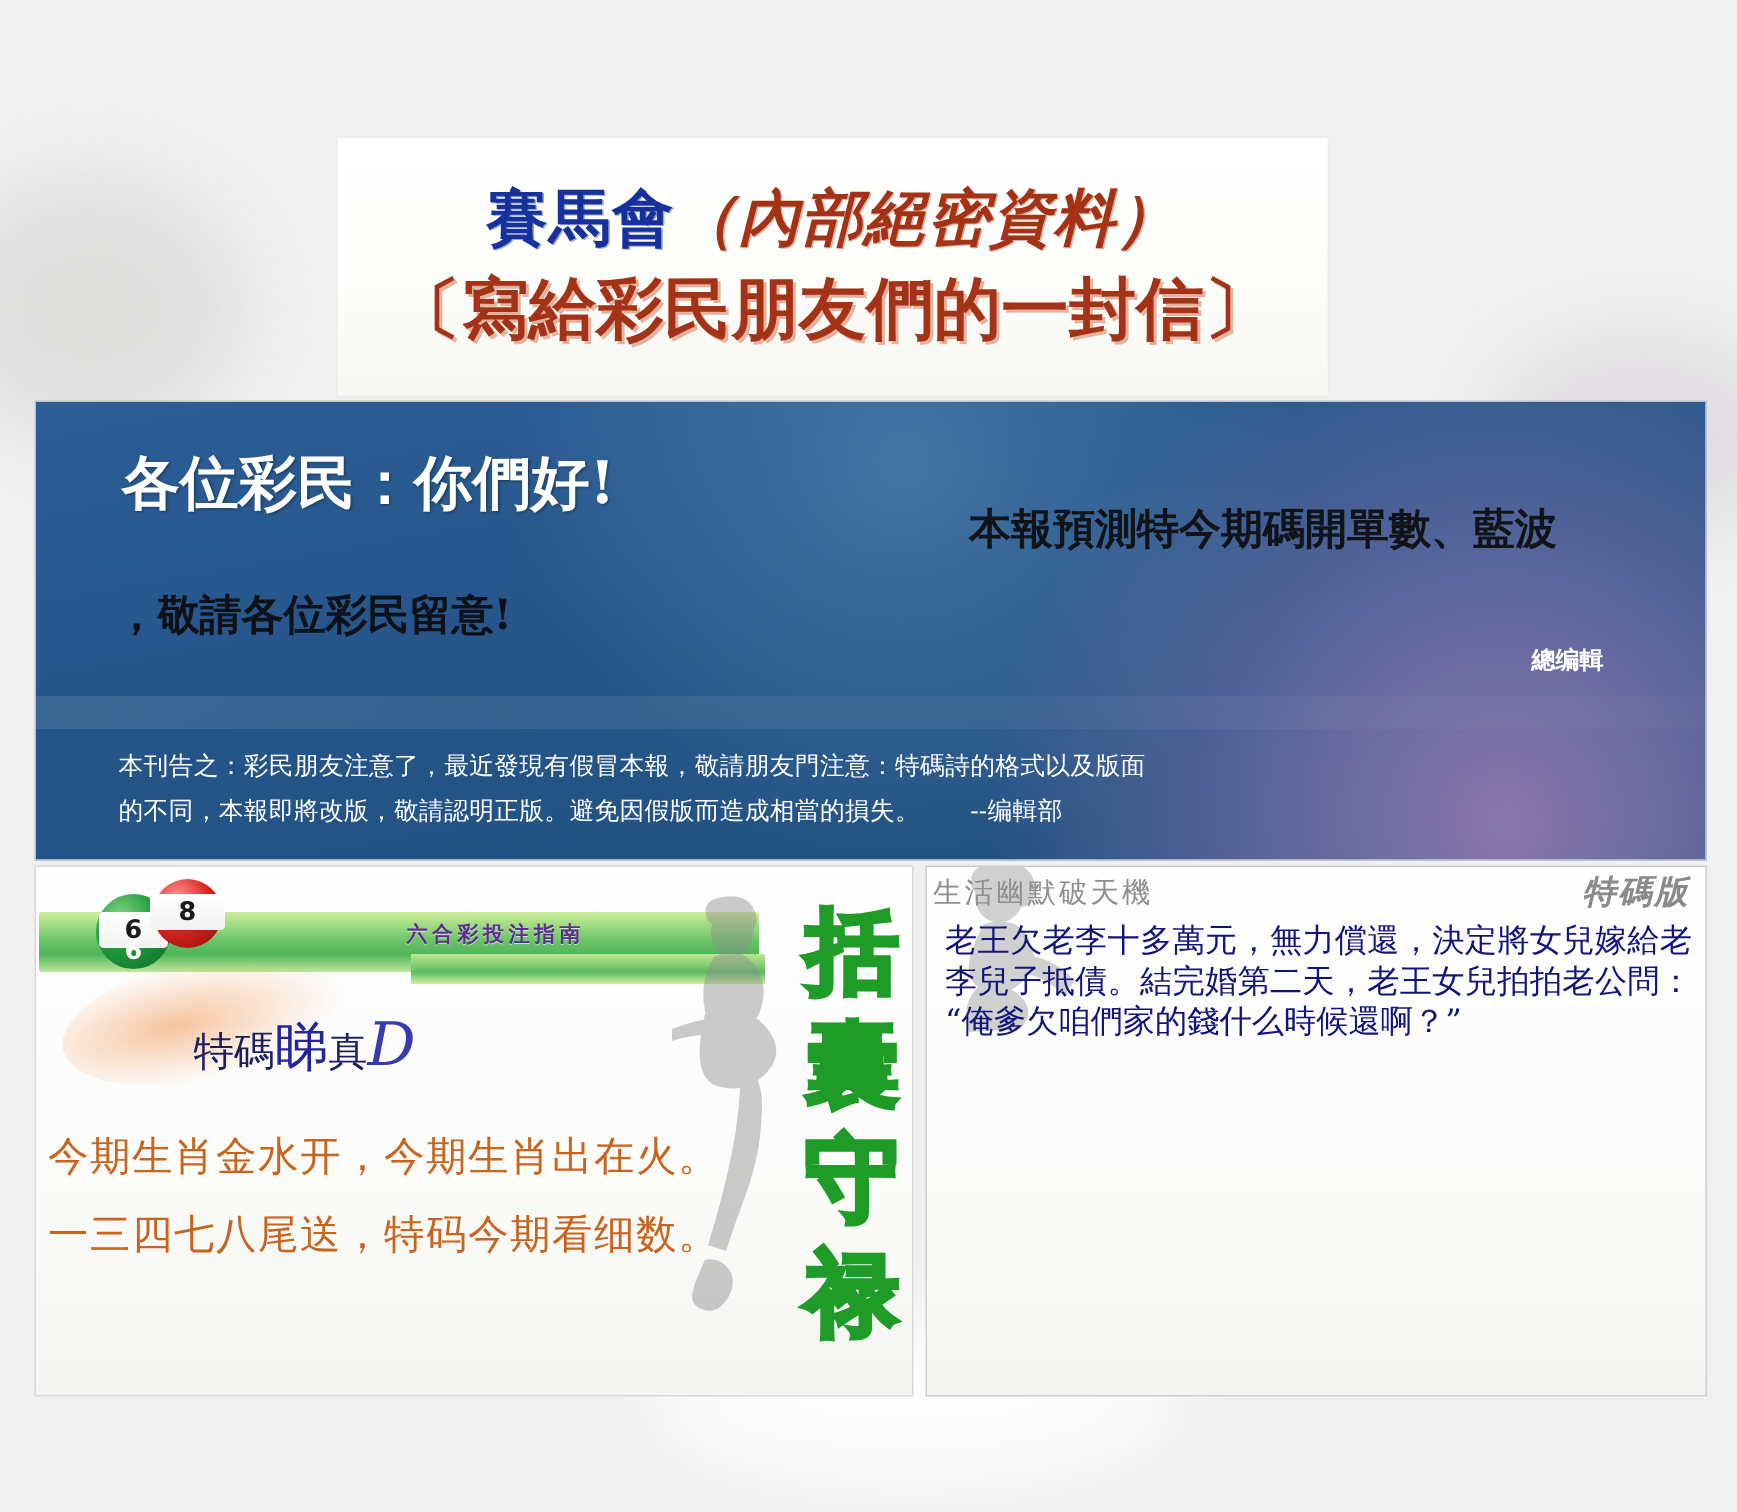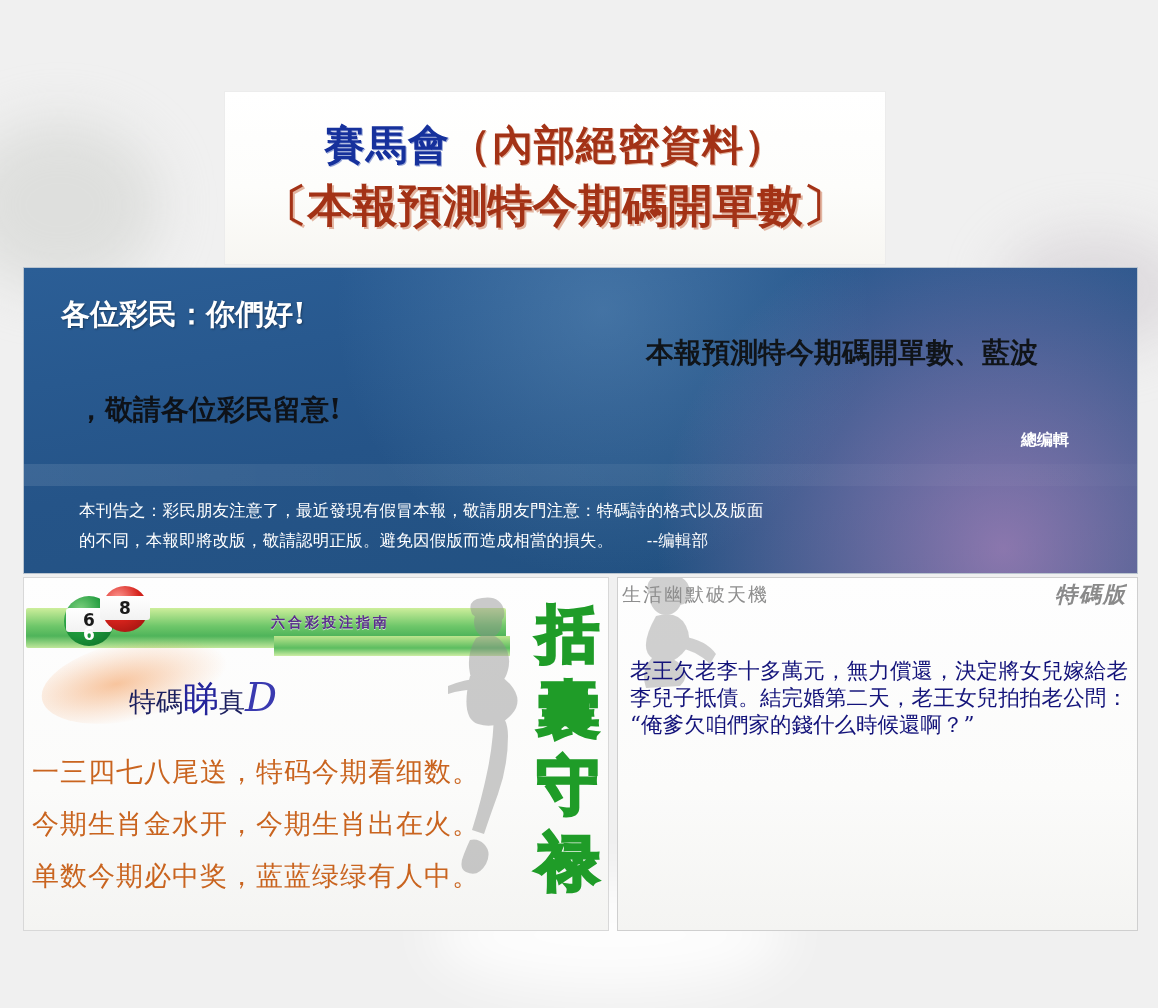--- a/index.html
+++ b/index.html
@@ -28,43 +28,43 @@
     text-shadow:1px 1px 0 #5a1010, 2px 2px 0 #3a0a0a, -1px -1px 0 #ff8a8a;
     white-space:nowrap;
   }
   #masthead-line1{
     position:absolute;left:0;top:26px;width:100%;
     text-align:center;white-space:nowrap;
     font-family:"DejaVu Serif","Liberation Serif",serif;
     font-weight:bold;font-size:41px;letter-spacing:1px;
   }
   #masthead-line1 .blue{color:#16319c;text-shadow:1px 1px 0 #9aa8d8;}
-  #masthead-line1 .red{color:#a33216;text-shadow:1px 1px 0 #e2b4a0;}
+  #masthead-line1 .red{color:#a33216;text-shadow:1px 1px 0 #e2b4a0;font-style:italic;}
   #masthead-line2{
     position:absolute;left:0;top:84px;width:100%;
     text-align:center;white-space:nowrap;
     font-family:"DejaVu Serif","Liberation Serif",serif;
     font-weight:bold;font-size:45px;letter-spacing:0px;
     color:#a33216;text-shadow:2px 2px 0 #e2b4a0;
   }
 
   
   #letter-panel{
     position:absolute;left:23px;top:267px;width:1113px;height:305px;
     background:
       radial-gradient(circle at 88% 92%, rgba(225,150,210,.55) 0%, rgba(225,150,210,0) 34%),
       radial-gradient(circle at 52% 14%, rgba(120,165,205,.35) 0%, rgba(120,165,205,0) 42%),
       linear-gradient(170deg,#2b5e96 0%,#255488 48%,#21507f 100%);
     border:1px solid #b9c4cf;
     overflow:hidden;
   }
   #letter-greeting{
-    position:absolute;left:37px;top:27px;
-    font-family:"DejaVu Serif","Liberation Serif",serif;
-    font-weight:bold;font-size:29px;color:#ffffff;
+    position:absolute;left:57px;top:27px;
+    font-family:"DejaVu Serif","Liberation Serif",serif;
+    font-weight:bold;font-size:39px;color:#ffffff;
     text-shadow:1px 1px 2px rgba(0,0,0,.35);
     white-space:nowrap;
   }
   #letter-forecast{
     position:absolute;left:622px;top:338px;
     font-family:"DejaVu Serif","Liberation Serif",serif;
     font-weight:bold;font-size:28px;color:#101418;
     white-space:nowrap;
   }
   #letter-note{
@@ -198,35 +198,34 @@
     position:absolute;right:10px;top:2px;white-space:nowrap;
     font-family:"DejaVu Serif","Liberation Serif",serif;
     font-style:italic;font-weight:bold;font-size:22px;color:#8a8a8a;
     letter-spacing:2px;
   }
   #humour-body{
     position:absolute;left:12px;top:36px;width:498px;
     font-family:"DejaVu Serif","Liberation Serif",serif;
     font-size:21.5px;line-height:27px;color:#13137a;
     text-align:justify;
-    margin-top:43px;
   }
 </style>
 </head>
 <body>
 
 <div class="bg-blotch" style="left:-40px;top:120px;width:200px;height:170px;background:rgba(208,210,206,.55);"></div>
 <div class="bg-blotch" style="left:1000px;top:230px;width:190px;height:120px;background:rgba(205,200,205,.5);"></div>
 <div class="bg-blotch" style="left:430px;top:880px;width:360px;height:110px;background:rgba(255,255,255,.85);"></div>
 
 <div id="header-card">
   <div id="masthead-line1">
     <span class="blue">賽馬會</span><span class="red">（內部絕密資料）</span>
   </div>
-  <div id="masthead-line2">〔本報預測特今期碼開單數〕</div>
+  <div id="masthead-line2">〔寫給彩民朋友們的一封信〕</div>
 </div>
 
 <div id="letter-panel">
   <div id="panel-band"></div>
   <div id="letter-greeting">各位彩民：你們好!</div>
   <div id="letter-forecast" style="left:622px;top:66px;">本報預測特今期碼開單數、藍波</div>
   <div id="letter-note">，敬請各位彩民留意!</div>
   <div id="letter-signature" style="left:997px;top:162px;">總编輯</div>
   <div id="notice-block">
     <div class="notice-line">本刊告之：彩民朋友注意了，最近發現有假冒本報，敬請朋友門注意：特碼詩的格式以及版面</div>
@@ -271,23 +270,22 @@
     </svg>
 
     <div id="vertical-title">
       <span class="vt-char">括</span>
       <span class="vt-char">囊</span>
       <span class="vt-char">守</span>
       <span class="vt-char">禄</span>
     </div>
 
     <div id="poem">
+      <div class="poem-line">今期生肖金水开，今期生肖出在火。</div>
       <div class="poem-line">一三四七八尾送，特码今期看细数。</div>
-      <div class="poem-line">今期生肖金水开，今期生肖出在火。</div>
-      <div class="poem-line">单数今期必中奖，蓝蓝绿绿有人中。</div>
     </div>
   </div>
 
   <div id="right-panel" class="panel-white">
 
     <svg class="dancer" style="left:4px;top:-4px;width:140px;height:120px;opacity:.40;" viewBox="0 0 140 120">
       <g fill="#8d8d8d">
         <ellipse cx="44" cy="24" rx="16" ry="17"></ellipse>
         <path d="M26 18 q-4 -16 18 -17 q22 -1 24 16 q1 12 -10 14 q-20 3 -32 -13z"></path>
         <path d="M34 42 q22 -6 30 10 q8 16 -4 28 q-14 14 -30 4 q-14 -10 4 -42z"></path>

